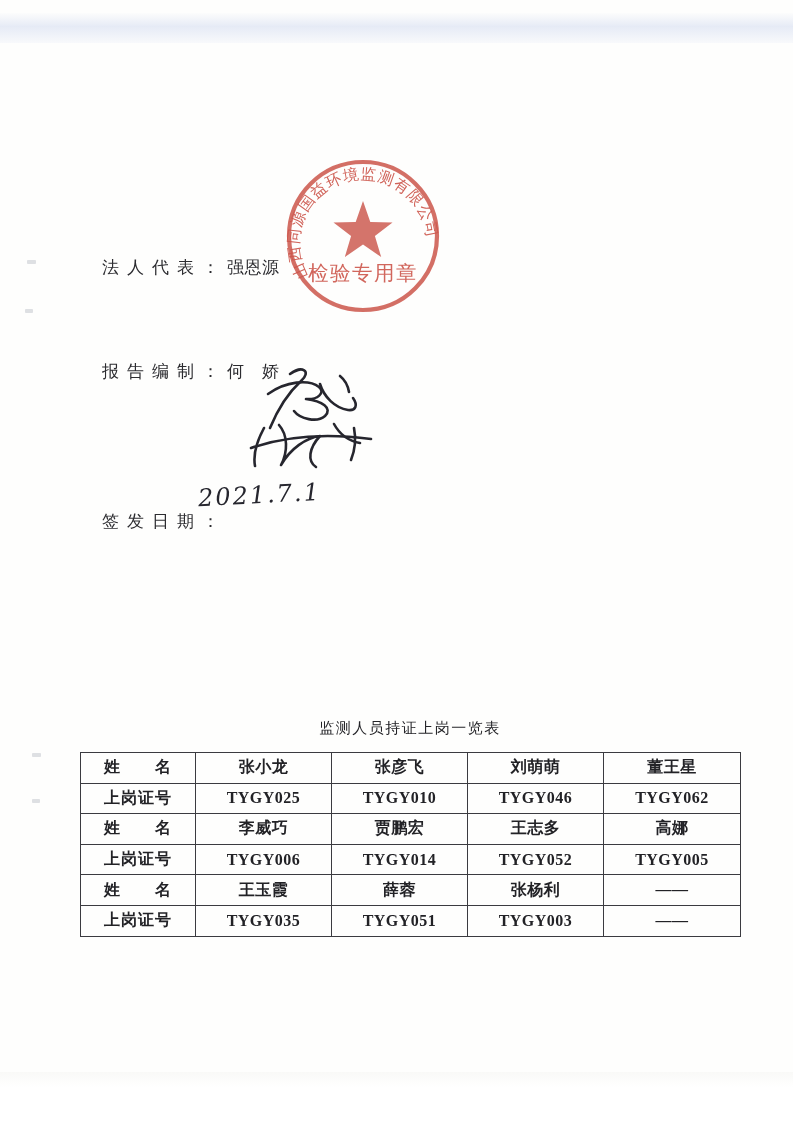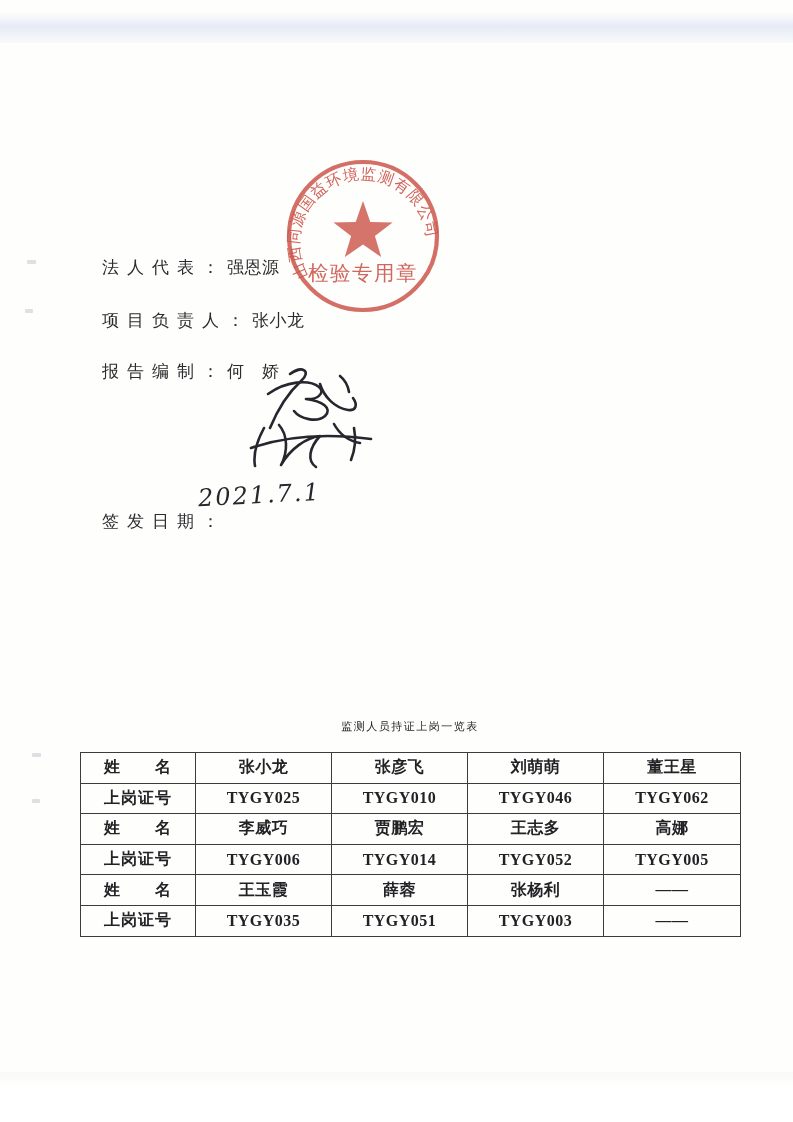--- a/index.html
+++ b/index.html
@@ -35,21 +35,21 @@
   .sig-svg { position:absolute; }
   .sig-stroke { fill:none; stroke:#26262e; stroke-width:2.6; stroke-linecap:round; stroke-linejoin:round; }
   .hand-date {
     position:absolute; left:198px; top:481px;
     font-size:24px; font-style:italic; letter-spacing:2px;
     color:#26262e; transform:rotate(-3deg);
     font-family:"DejaVu Serif","Liberation Serif",serif;
   }
   .table-title {
     position:absolute; left:80px; top:719px; width:660px;
-    text-align:center; font-size:11px; letter-spacing:1.5px; color:#242428;
+    text-align:center; font-size:15px; letter-spacing:1.5px; color:#242428;
   }
   table.roster {
     position:absolute; left:80px; top:752px; width:660px;
     border-collapse:collapse; table-layout:fixed;
     font-size:16px; color:#222226;
   }
   table.roster td {
     border:1.6px solid #3b3b40; height:29.6px;
     text-align:center; vertical-align:middle; padding:0;
     white-space:pre; letter-spacing:0.5px;font-weight:bold;
@@ -64,23 +64,20 @@
   <div class="scan-band"></div>
   <div class="scan-bottom"></div>
 
   <div class="edge-mark" style="left:27px; top:260px; width:9px; height:4px;"></div>
   <div class="edge-mark" style="left:25px; top:309px; width:8px; height:4px;"></div>
   <div class="edge-mark" style="left:32px; top:753px; width:9px; height:4px;"></div>
   <div class="edge-mark" style="left:32px; top:799px; width:8px; height:4px;"></div>
 
   <div class="info-line" style="top:236px;">
     <span class="info-label">法人代表：</span><span class="info-value">强恩源</span>
-  </div>
-  <div class="info-line" style="top:289px;">
-    <span class="info-label">项目负责人：</span><span class="info-value">张小龙</span>
   </div>
   <div class="info-line" style="top:340px;">
     <span class="info-label">报告编制：</span><span class="info-value">何　娇</span>
   </div>
   <div class="info-line" style="top:490px;">
     <span class="info-label">签发日期：</span>
   </div>
 
   <div class="hand-date">2021.7.1</div>
 

